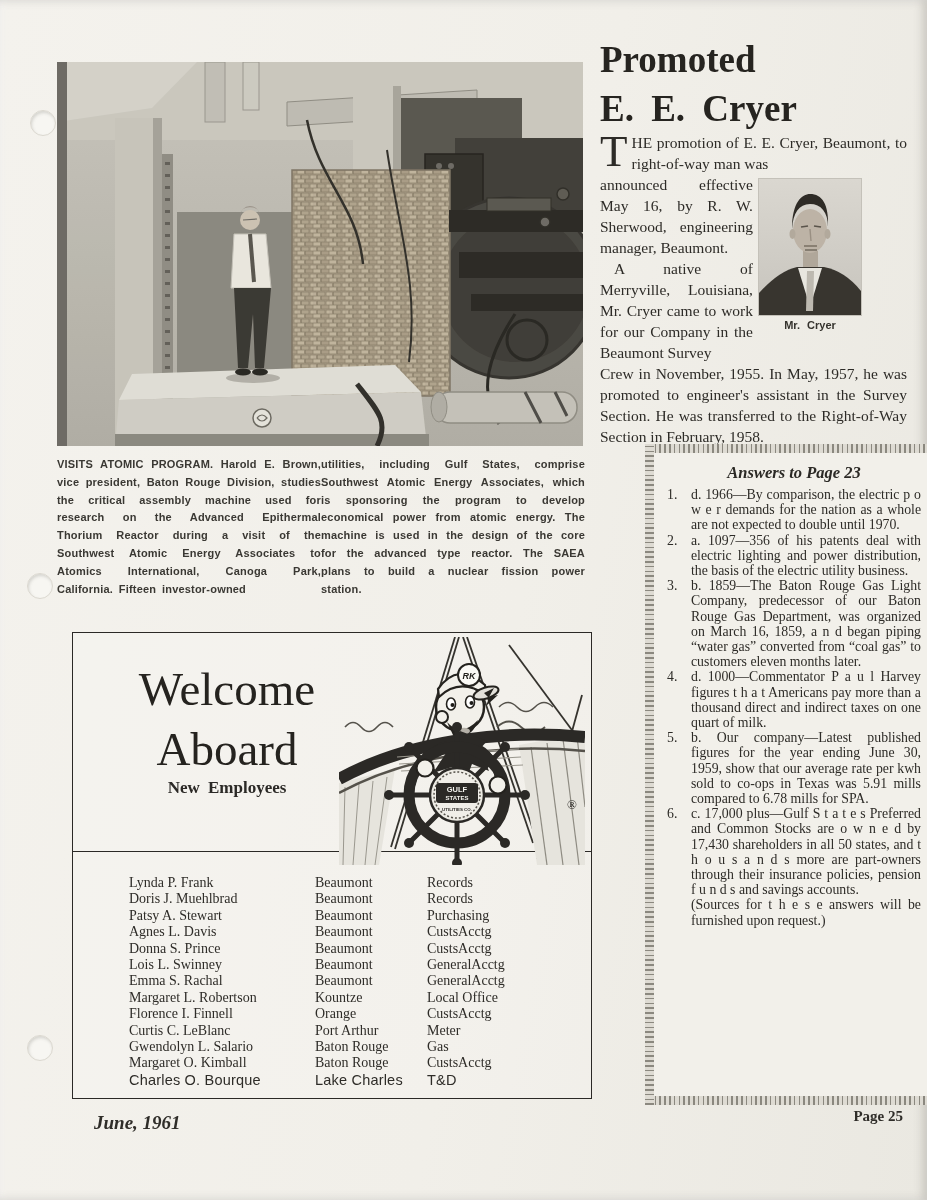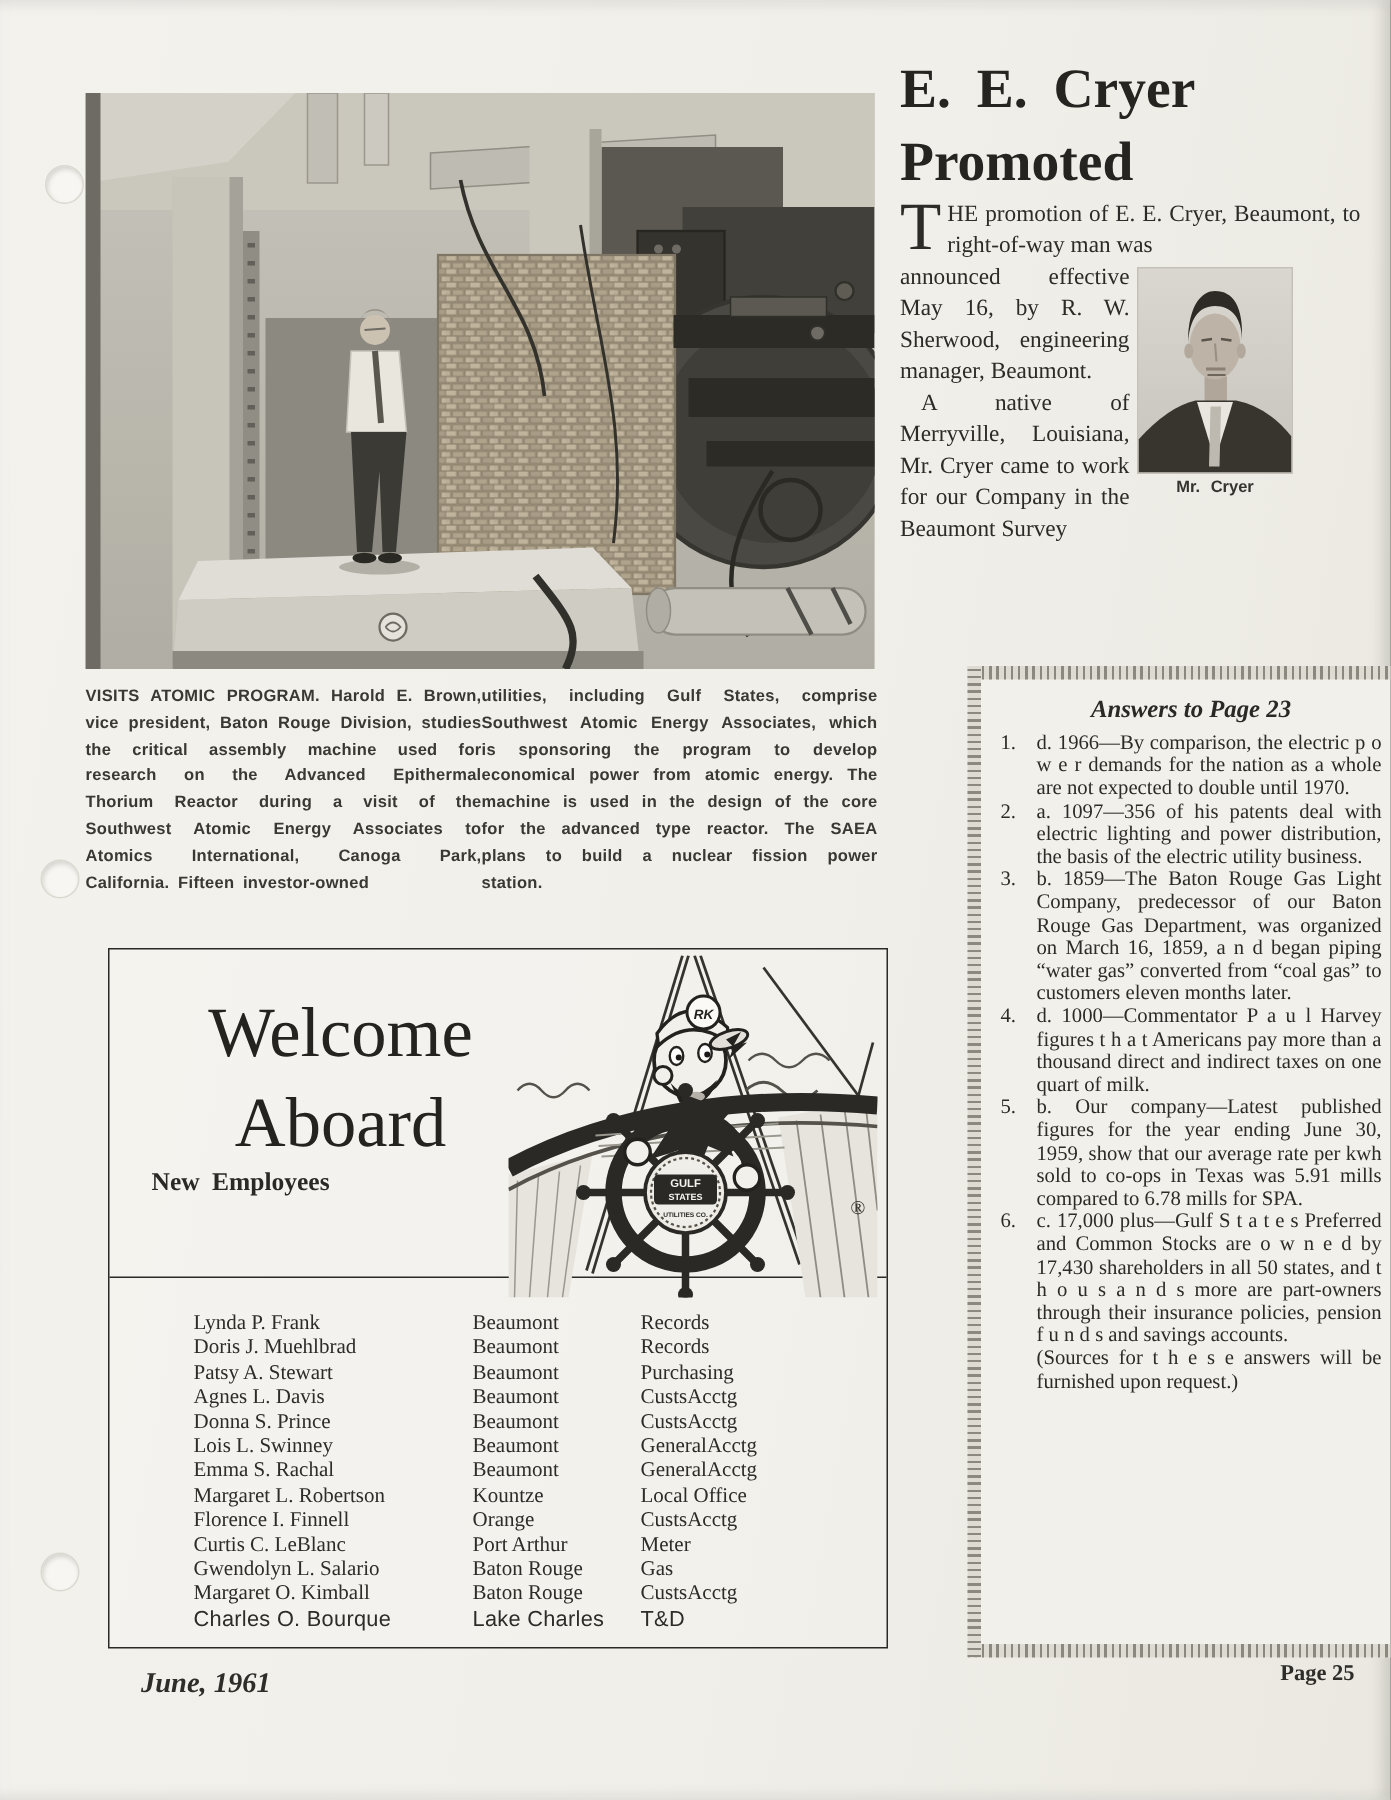--- a/index.html
+++ b/index.html
@@ -51,21 +51,21 @@
   .answers-title { text-align:center; font-style:italic; font-weight:bold; font-size:16.5px; margin:0 0 4px 0; color:#2b2925; }
   .answer-item { display:flex; font-size:13.8px; line-height:15.2px; }
   .answer-num { width:24px; flex:none; }
   .answer-text { flex:1; text-align:justify; }
 
   
   .welcome { position:absolute; left:72px; top:632px; width:518px; height:465px;
     border:1.5px solid #2b2926; background:rgba(255,255,255,.15); }
   .welcome-title { position:absolute; left:28px; top:26px; width:252px; text-align:center;
     font-size:47px; line-height:1.28; color:#25231f; }
-  .welcome-sub { position:absolute; left:28px; top:142px; width:252px; 
+  .welcome-sub { position:absolute; left:28px; top:142px; width:252px; text-align:center;
     font-size:17px; font-weight:bold; line-height:1.5; color:#2b2926; word-spacing:4px; }
   .welcome-rule { position:absolute; left:0; right:0; top:218px; border-top:1.5px solid #2b2926; }
   .mascot { position:absolute; left:266px; top:4px; width:246px; height:228px; }
   .emp-table { position:absolute; left:56px; top:242px; right:20px; font-size:14px; line-height:16.4px; color:#2e2c28; }
   .emp-row { display:flex; }
   .emp-name { width:186px; }
   .emp-loc  { width:112px; }
   .emp-dept { flex:1; }
   .emp-row.alt { font-family:"Liberation Sans", sans-serif; font-size:14.5px; letter-spacing:.2px; }
 
@@ -174,32 +174,33 @@
       <rect width="526" height="384" fill="#b2a89a" opacity=".06"></rect>
     </svg>
   </div>
 
   <div class="caption">
     <div class="col">VISITS ATOMIC PROGRAM. Harold E. Brown, vice president, Baton Rouge Division, studies the critical assembly machine used for research on the Advanced Epithermal Thorium Reactor during a visit of the Southwest Atomic Energy Associates to Atomics International, Canoga Park, California. Fifteen investor-owned</div>
     <div class="col">utilities, including Gulf States, comprise Southwest Atomic Energy Associates, which is sponsoring the program to develop economical power from atomic energy. The machine is used in the design of the core for the advanced type reactor. The SAEA plans to build a nuclear fission power station.</div>
   </div>
 
   <div class="headline">
+    <div>Promoted</div>
     <div>E. E. Cryer</div>
-    <div>Promoted</div>
   </div>
 
   <div class="article-body">
     <div>
       <span class="dropcap">T</span><span>HE promotion of E. E. Cryer, Beaumont, to right-of-way man was</span>
     </div>
     <div class="narrow">
       <div>announced effective May 16, by R. W. Sherwood, engineering manager, Beaumont.</div>
       <div class="indent">A native of Merryville, Louisiana, Mr. Cryer came to work for our Company in the Beaumont Survey</div>
     </div>
+    <div>Crew in November, 1955. In May, 1957, he was promoted to engineer's assistant in the Survey Section. He was transferred to the Right-of-Way Section in February, 1958.</div>
   </div>
 
   <div class="portrait">
     <svg width="102" height="136" viewBox="0 0 102 136">
       <defs>
         <linearGradient id="pBg" x1="0" y1="0" x2="0" y2="1">
           <stop offset="0" stop-color="#dad7d0"></stop>
             <stop offset="1" stop-color="#c7c4bd"></stop>
         </linearGradient>
       </defs>

